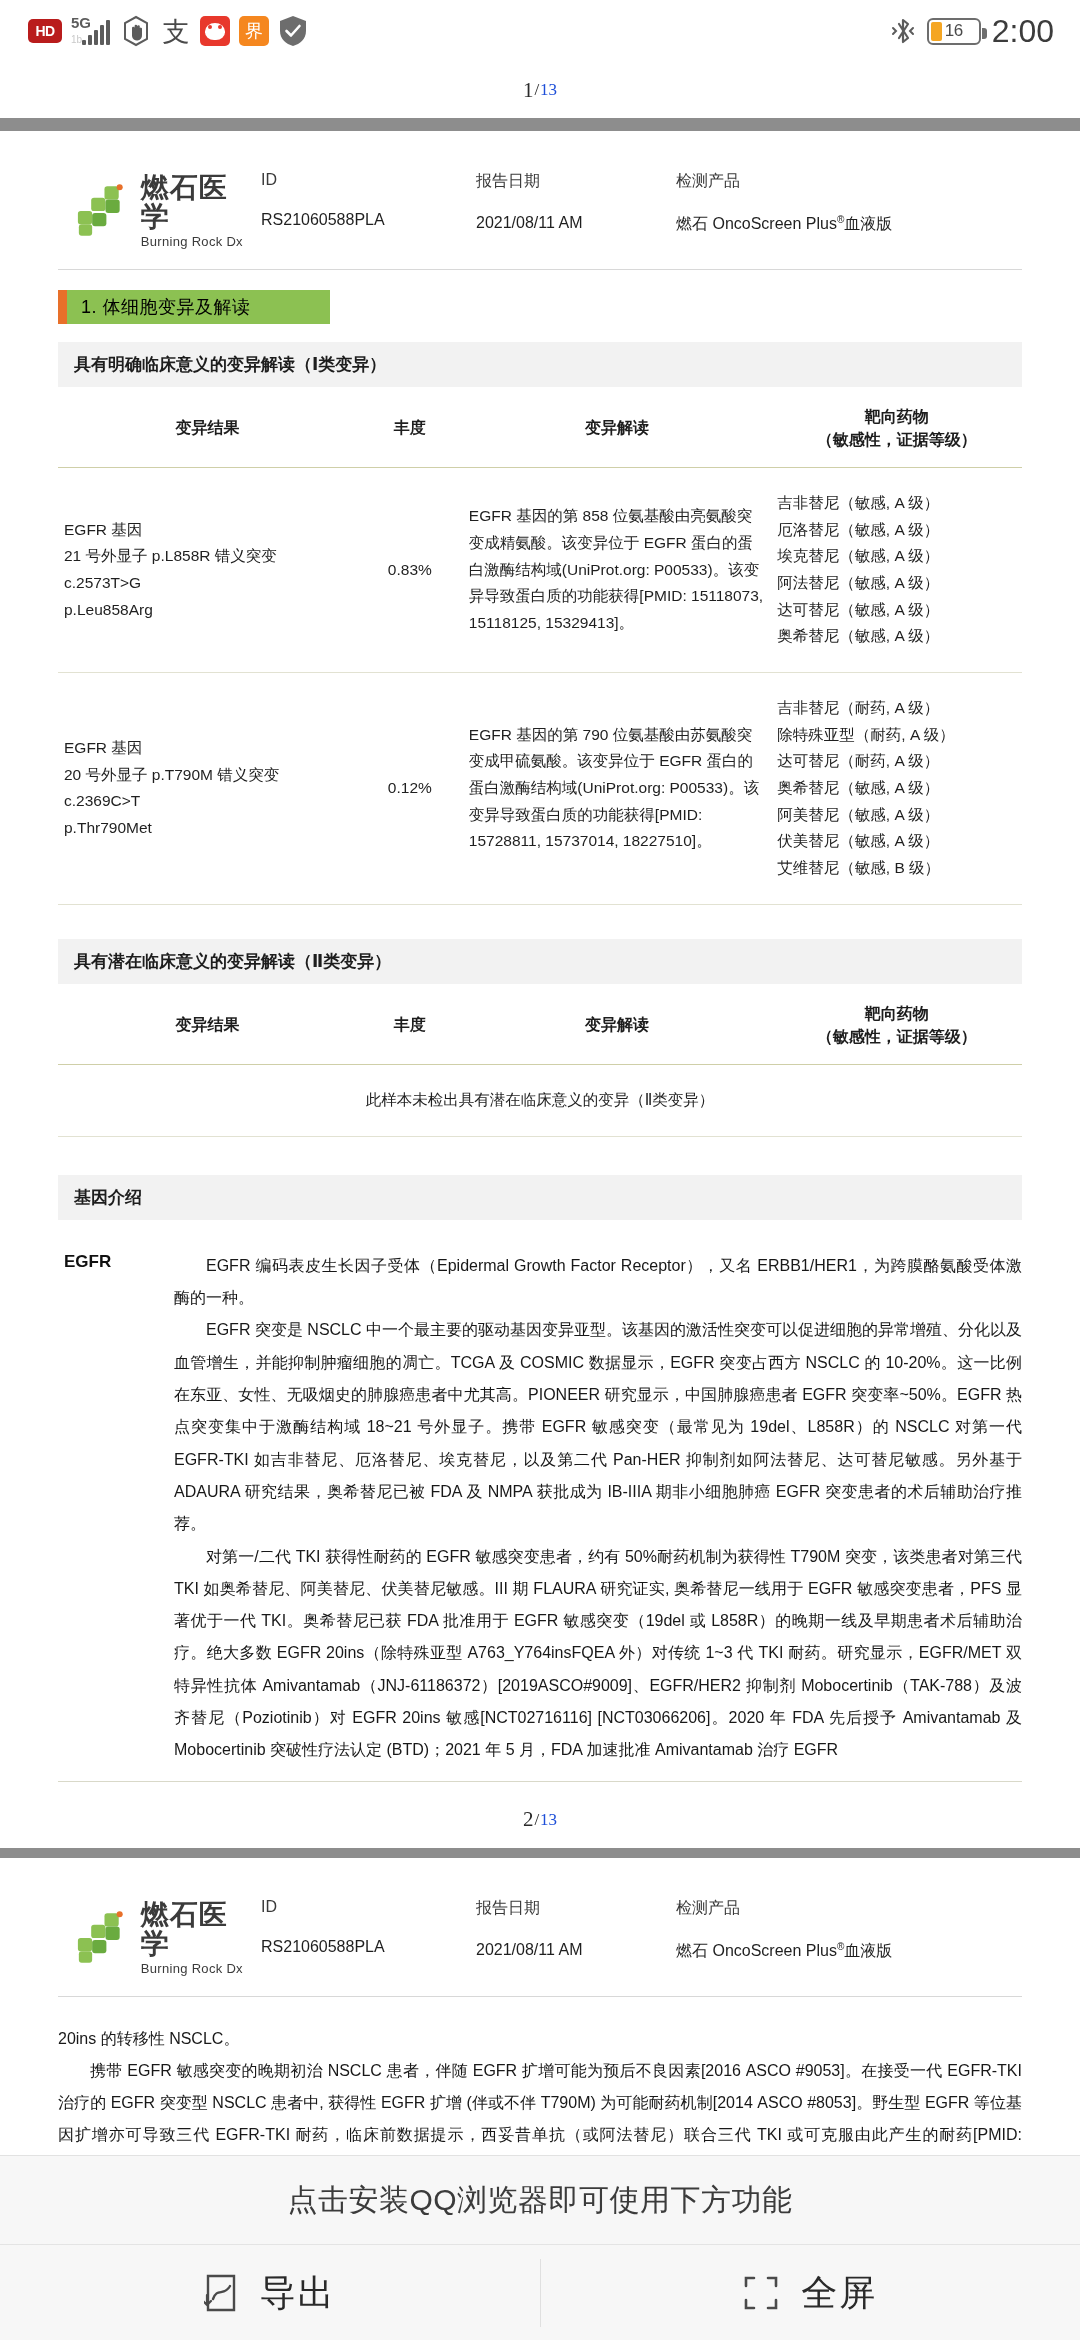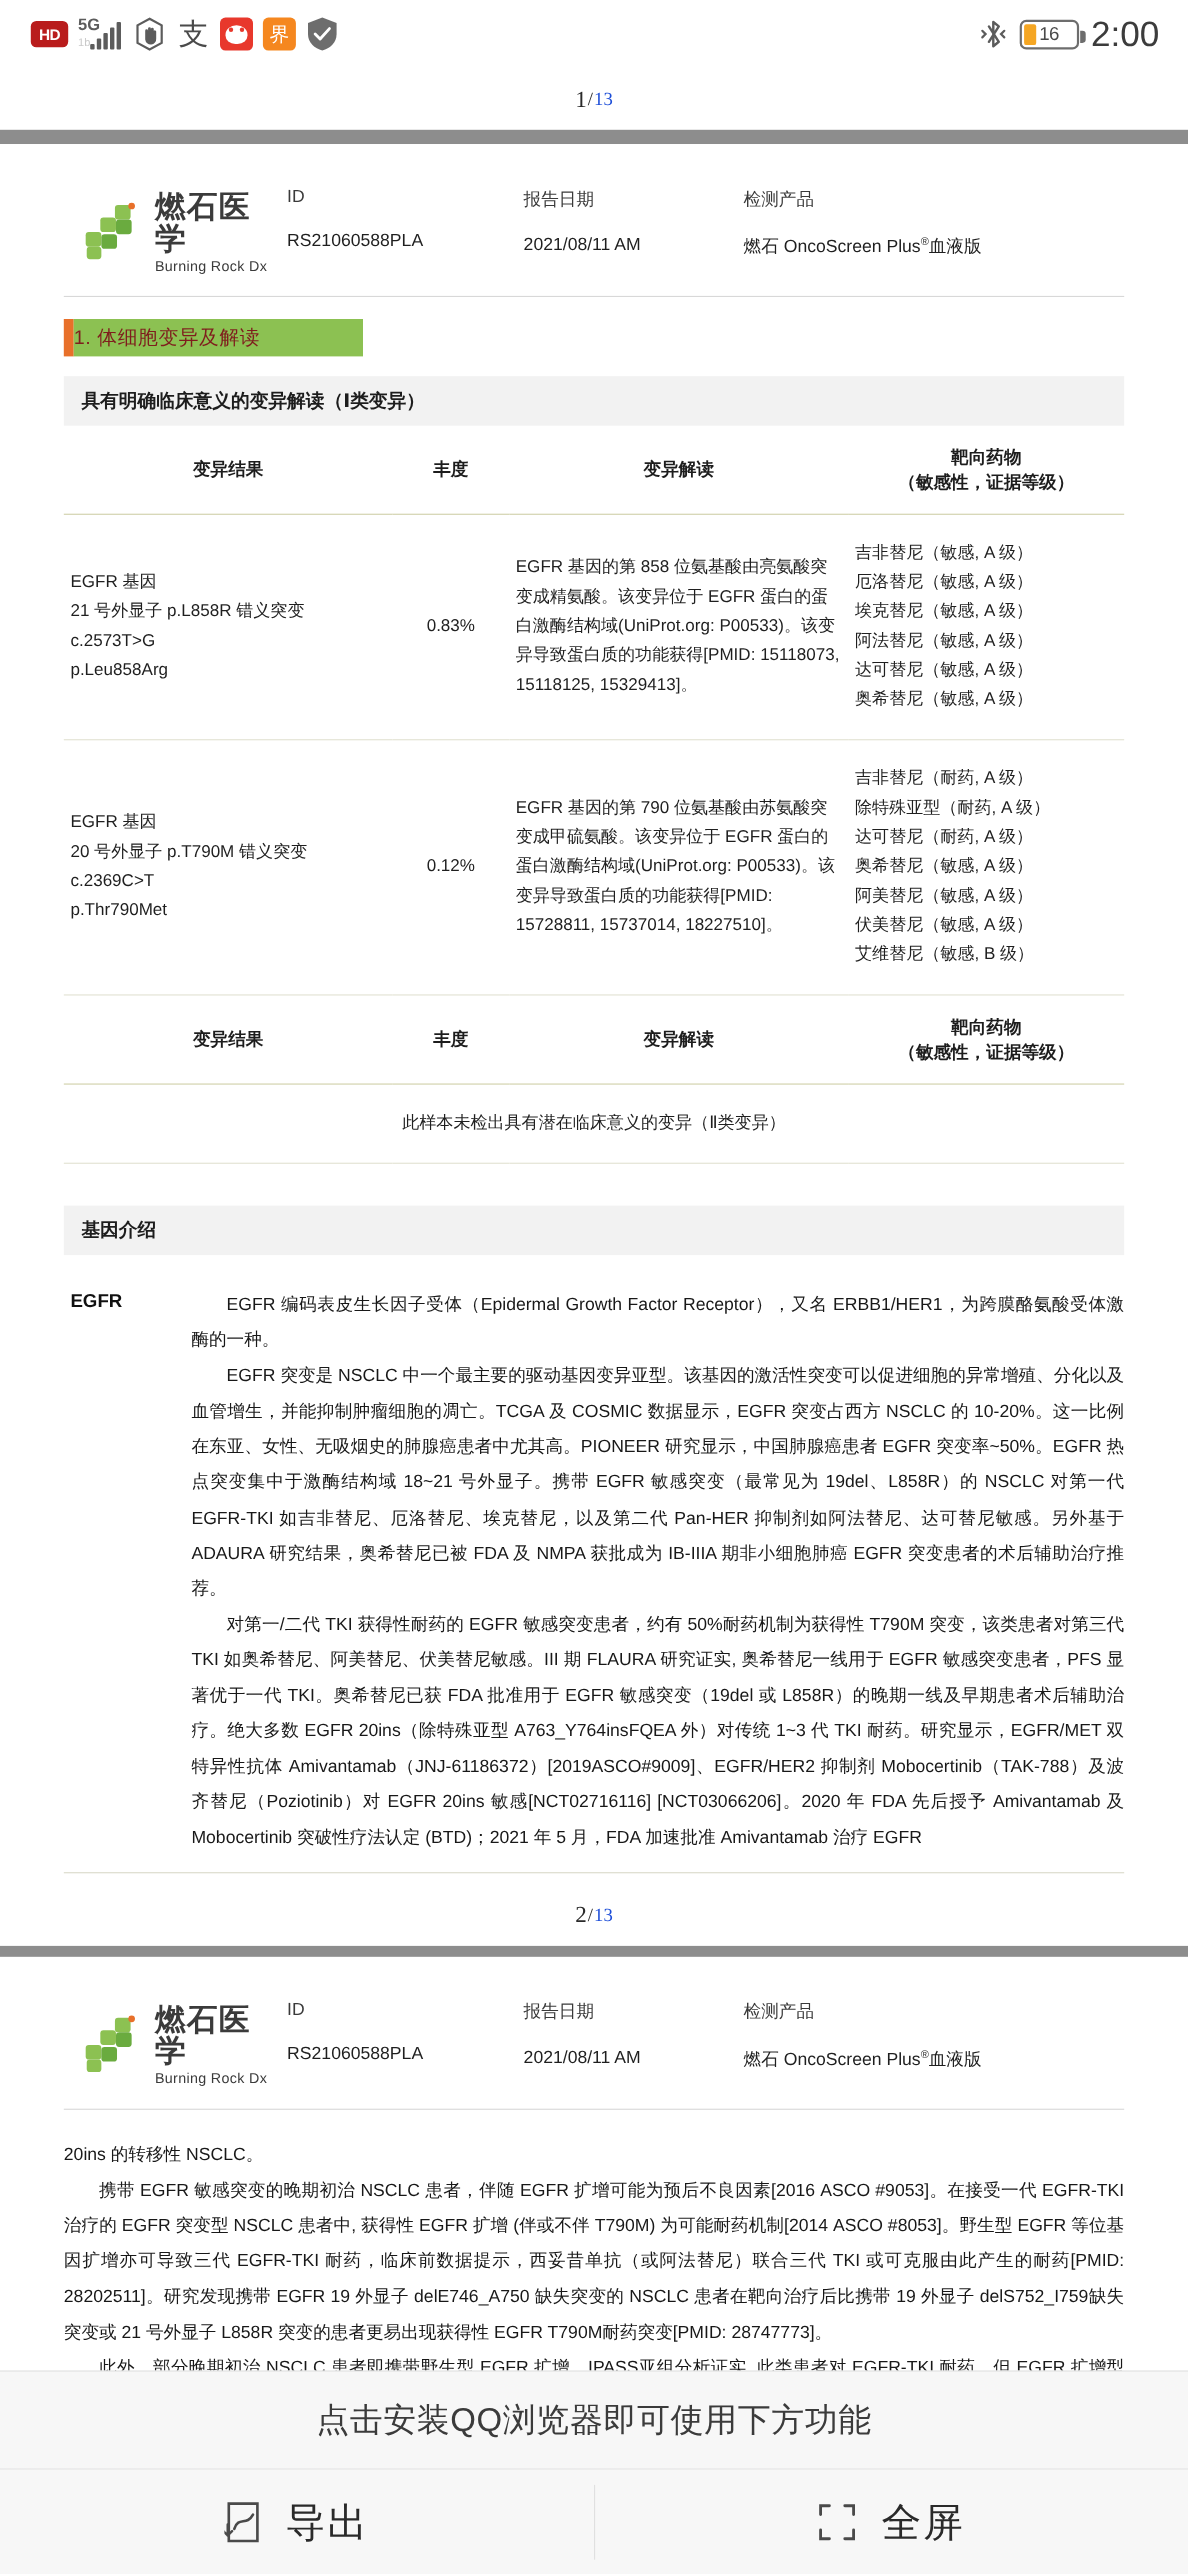--- a/index.html
+++ b/index.html
@@ -114,22 +114,22 @@
   .sup { font-size:10px; vertical-align:super; }
 
   .hr-thin { height:1px; background:#d8d8d8; margin:10px 0 0 0; }
 
   
   .sect-title {
     display:flex; align-items:stretch; margin:20px 0 18px 0; width:272px; height:34px;
   }
   .sect-title .bar { width:9px; background:#e8702a; }
   .sect-title .body {
-    flex:1; background:#8cc152; color:#7f1d1d; font-size:18px;
-    display:flex; align-items:center; letter-spacing:0.5px;
+    flex:1; background:#8cc152; color:#000000; font-size:18px;
+    display:flex; align-items:center; padding-left:14px; letter-spacing:0.5px;
   }
 
   
   .sub-head {
     background:#f2f2f2; height:45px; display:flex; align-items:center;
     padding-left:16px; font-size:17px; font-weight:bold; color:#1d1d1d;
     margin-top:6px;
   }
 
   
@@ -338,20 +338,21 @@
             <div>达可替尼（耐药, A 级）</div>
             <div>奥希替尼（敏感, A 级）</div>
             <div>阿美替尼（敏感, A 级）</div>
             <div>伏美替尼（敏感, A 级）</div>
             <div>艾维替尼（敏感, B 级）</div>
           </td>
         </tr>
       </tbody>
     </table>
 
+    <div class="sub-head" style="margin-top:34px;">具有潜在临床意义的变异解读（Ⅱ类变异）</div>
     <table class="vt">
       <colgroup>
           <col class="col-res">
           <col class="col-af">
           <col class="col-int">
           <col class="col-drug">
         </colgroup>
       <thead>
         <tr>
           <th>变异结果</th>

